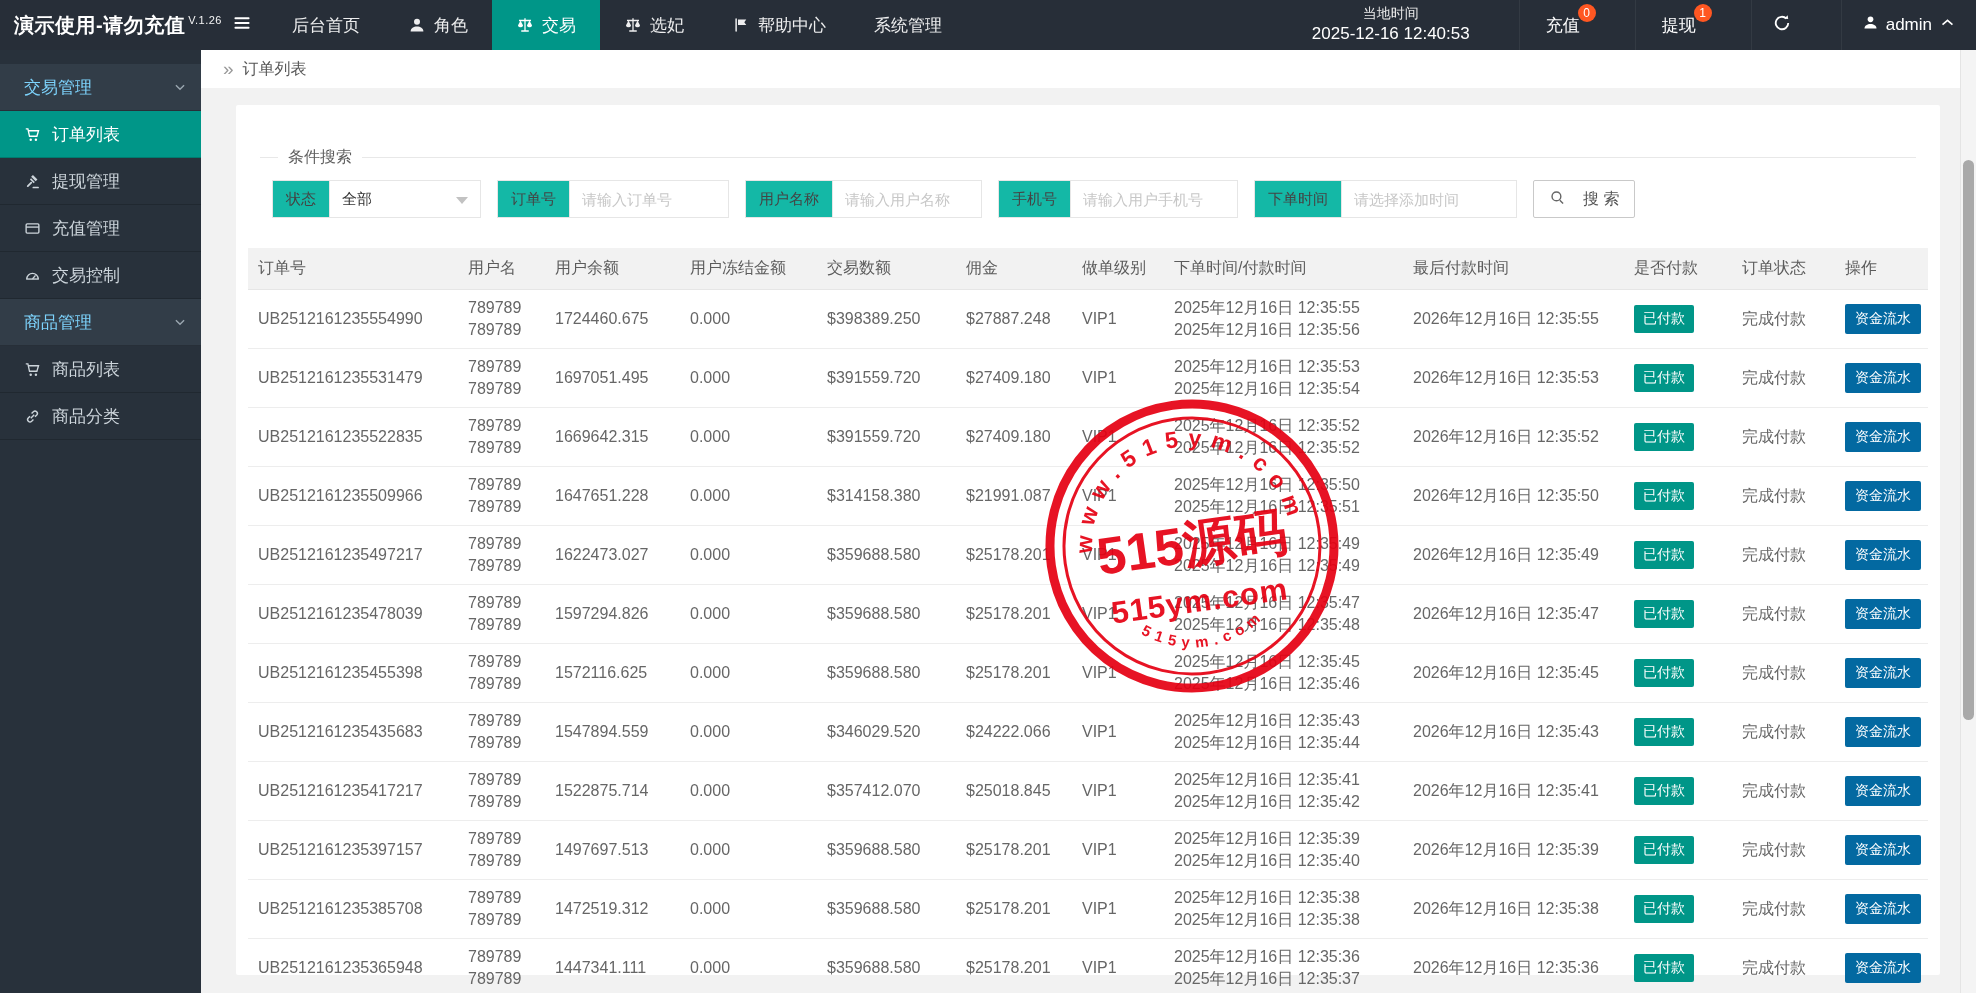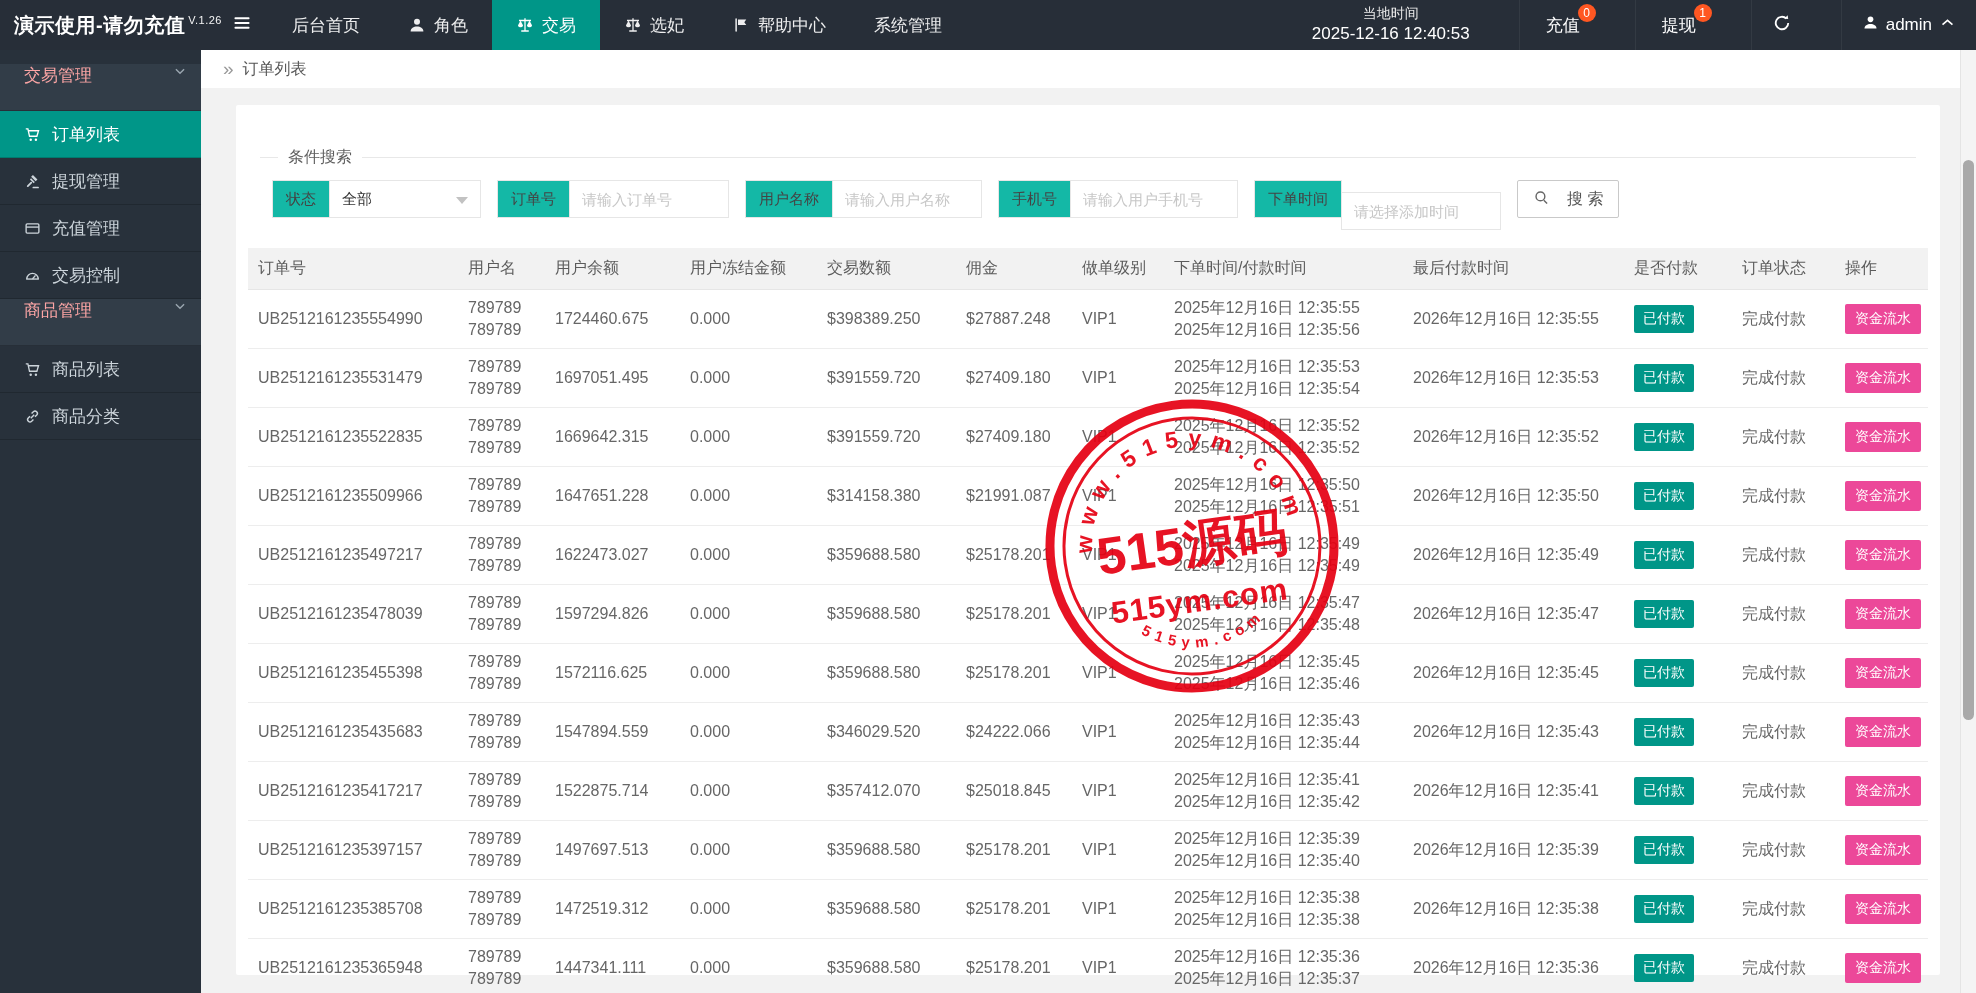--- a/index.html
+++ b/index.html
@@ -23,21 +23,21 @@
   .time-value { font-size:17px; }
   .quick { position:relative; display:flex; align-items:center; padding:0 26px; font-size:17px; cursor:pointer; border-left:1px solid rgba(255,255,255,.06); }
   .quick .num-badge { position:absolute; top:4px; right:10px; min-width:18px; height:18px; line-height:18px; border-radius:9px; background:#ff5722; color:#fff; font-size:12px; text-align:center; padding:0 4px; }
   .refresh-btn { display:flex; align-items:center; padding:0 20px; cursor:pointer; border-left:1px solid rgba(255,255,255,.06); }
   .refresh-btn svg { width:20px; height:20px; }
   .user-menu { display:flex; align-items:center; gap:7px; padding:0 20px; font-size:17px; cursor:pointer; border-left:1px solid rgba(255,255,255,.06); }
   .user-menu svg { width:17px; height:17px; }
 
   
   .sidebar { position:absolute; top:50px; left:0; bottom:0; width:201px; background:#28313b; padding-top:14px; z-index:10; }
-  .side-group-header { height:47px; display:flex; padding:0 24px; background:#323d48; color:#fca5a5; font-size:17px; position:relative; cursor:pointer; border-bottom:1px solid rgba(0,0,0,.22); }
+  .side-group-header { height:47px; display:flex; align-items:center; padding:0 24px; background:#323d48; color:#7dd3fc; font-size:17px; position:relative; cursor:pointer; border-bottom:1px solid rgba(0,0,0,.22); }
   .side-group-header .chev { position:absolute; right:14px; display:flex; }
   .side-group-header .chev svg { width:14px; height:14px; color:#9aa6b0; }
   .side-item { height:47px; display:flex; align-items:center; gap:11px; padding:0 24px; background:#28313b; color:#cdd5db; font-size:17px; cursor:pointer; border-bottom:1px solid rgba(0,0,0,.18); }
   .side-item .icon { display:flex; }
   .side-item .icon svg { width:17px; height:17px; }
   .side-item.active { background:#009688; color:#fff; }
 
   
   .main { position:absolute; left:201px; top:50px; right:16px; bottom:0; background:#f2f2f2; overflow:hidden; }
   .breadcrumb { height:38px; background:#fff; display:flex; align-items:center; gap:9px; padding-left:22px; font-size:16px; color:#555; }
@@ -56,21 +56,21 @@
   .search-btn { height:38px; display:flex; align-items:center; gap:17px; padding:0 15px; background:#fff; border:1px solid #c9c9c9; border-radius:2px; font-size:16px; color:#555; cursor:pointer; font-family:inherit; }
   .search-btn svg { width:17px; height:17px; color:#666; }
 
   
   table.orders { width:1680px; margin-top:26px; border-collapse:collapse; table-layout:fixed; }
   table.orders th { background:#f2f2f2; font-weight:normal; color:#5c5c5c; font-size:16px; text-align:left; padding:10px 10px; border-bottom:1px solid #e6e6e6; white-space:nowrap; overflow:hidden; }
   table.orders td { font-size:16px; color:#666; padding:7px 10px; border-bottom:1px solid #ededed; vertical-align:middle; white-space:nowrap; overflow:hidden; }
   table.orders tr.data-row { height:59px; }
   .two-line div { line-height:22px; }
   .badge-paid { display:inline-block; background:#009688; color:#fff; font-size:14px; padding:5px 9px; border-radius:2px; }
-  .btn-flow { display:inline-block; background:#ec4899; color:#fff; font-size:14px; padding:6px 10px; border-radius:2px; cursor:pointer; }
+  .btn-flow { display:inline-block; background:#0369a1; color:#fff; font-size:14px; padding:6px 10px; border-radius:2px; cursor:pointer; }
 
   
   .stamp { position:absolute; left:825px; top:330px; opacity:.92; pointer-events:none; z-index:30; }
 
   
   .scrollbar { position:absolute; right:0; top:50px; bottom:0; width:16px; background:#f4f4f4; border-left:1px solid #e4e4e4; z-index:25; }
   .scroll-thumb { position:absolute; left:2px; right:2px; top:110px; height:560px; background:#a9a9a9; border-radius:7px; }
 </style>
 </head>
 <body>
@@ -276,21 +276,21 @@
         <div class="fgroup">
           <span class="flabel">用户名称</span>
           <input class="finput" style="width: 150px;" placeholder="请输入用户名称">
         </div>
         <div class="fgroup">
           <span class="flabel">手机号</span>
           <input class="finput" style="width: 168px;" placeholder="请输入用户手机号">
         </div>
         <div class="fgroup">
           <span class="flabel">下单时间</span>
-          <input class="finput" style="width: 160px; margin-top: 12px;" placeholder="请选择添加时间">
+          <input class="finput" style="width: 176px;" placeholder="请选择添加时间">
         </div>
         <button class="search-btn">
           <span>
             <svg viewBox="0 0 24 24" fill="none" stroke="currentColor" stroke-width="2">
                 <circle cx="10.5" cy="10.5" r="6.2"></circle>
                 <path d="M15.3 15.8l4.6 4.6"></path>
               </svg>
           </span>
           <span>搜 索</span>
         </button>

